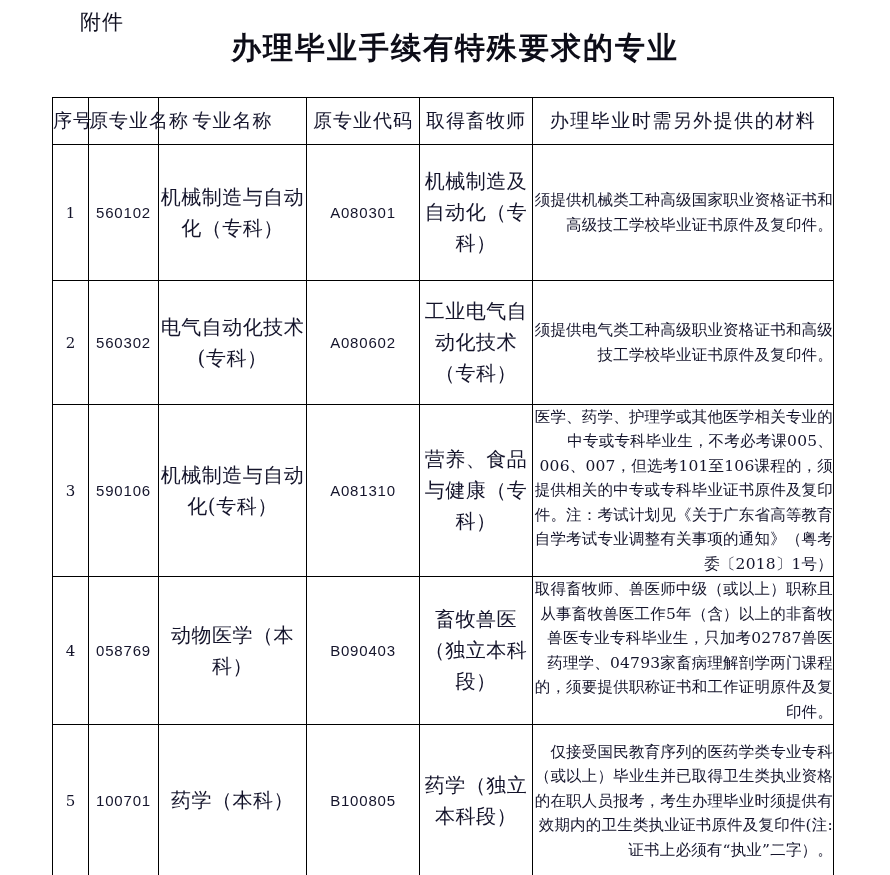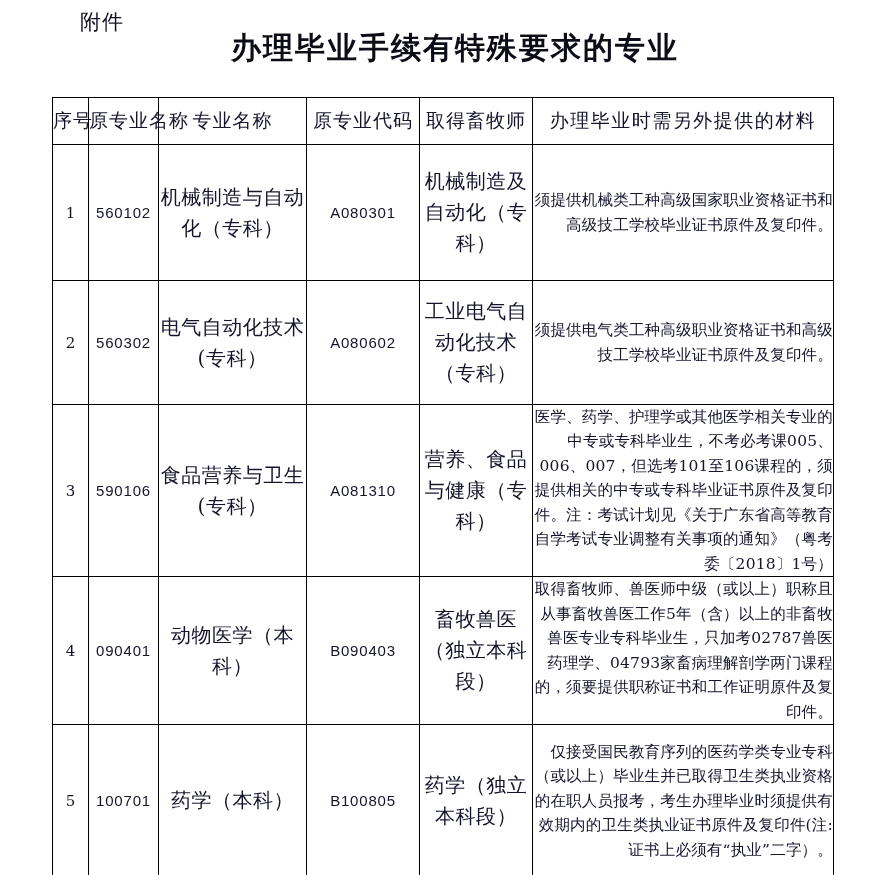--- a/index.html
+++ b/index.html
@@ -156,28 +156,28 @@
           <td class="cell-idx">2</td>
           <td class="cell-code">560302</td>
           <td class="cell-name">电气自动化技术(专科）</td>
           <td class="cell-oldcode">A080602</td>
           <td class="cell-oldname">工业电气自动化技术（专科）</td>
           <td class="cell-material">须提供电气类工种高级职业资格证书和高级技工学校毕业证书原件及复印件。</td>
         </tr>
         <tr class="row-3">
           <td class="cell-idx">3</td>
           <td class="cell-code">590106</td>
-          <td class="cell-name">食品营养与卫生(专科）</td>
+          <td class="cell-name">机械制造与自动化(专科）</td>
           <td class="cell-oldcode">A081310</td>
           <td class="cell-oldname">营养、食品与健康（专科）</td>
           <td class="cell-material">医学、药学、护理学或其他医学相关专业的中专或专科毕业生，不考必考课005、006、007，但选考101至106课程的，须提供相关的中专或专科毕业证书原件及复印件。注：考试计划见《关于广东省高等教育自学考试专业调整有关事项的通知》（粤考委〔2018〕1号）</td>
         </tr>
         <tr class="row-4">
           <td class="cell-idx">4</td>
-          <td class="cell-code">090401</td>
+          <td class="cell-code">058769</td>
           <td class="cell-name">动物医学（本科）</td>
           <td class="cell-oldcode">B090403</td>
           <td class="cell-oldname">畜牧兽医（独立本科段）</td>
           <td class="cell-material">取得畜牧师、兽医师中级（或以上）职称且从事畜牧兽医工作5年（含）以上的非畜牧兽医专业专科毕业生，只加考02787兽医药理学、04793家畜病理解剖学两门课程的，须要提供职称证书和工作证明原件及复印件。</td>
         </tr>
         <tr class="row-5">
           <td class="cell-idx">5</td>
           <td class="cell-code">100701</td>
           <td class="cell-name">药学（本科）</td>
           <td class="cell-oldcode">B100805</td>

